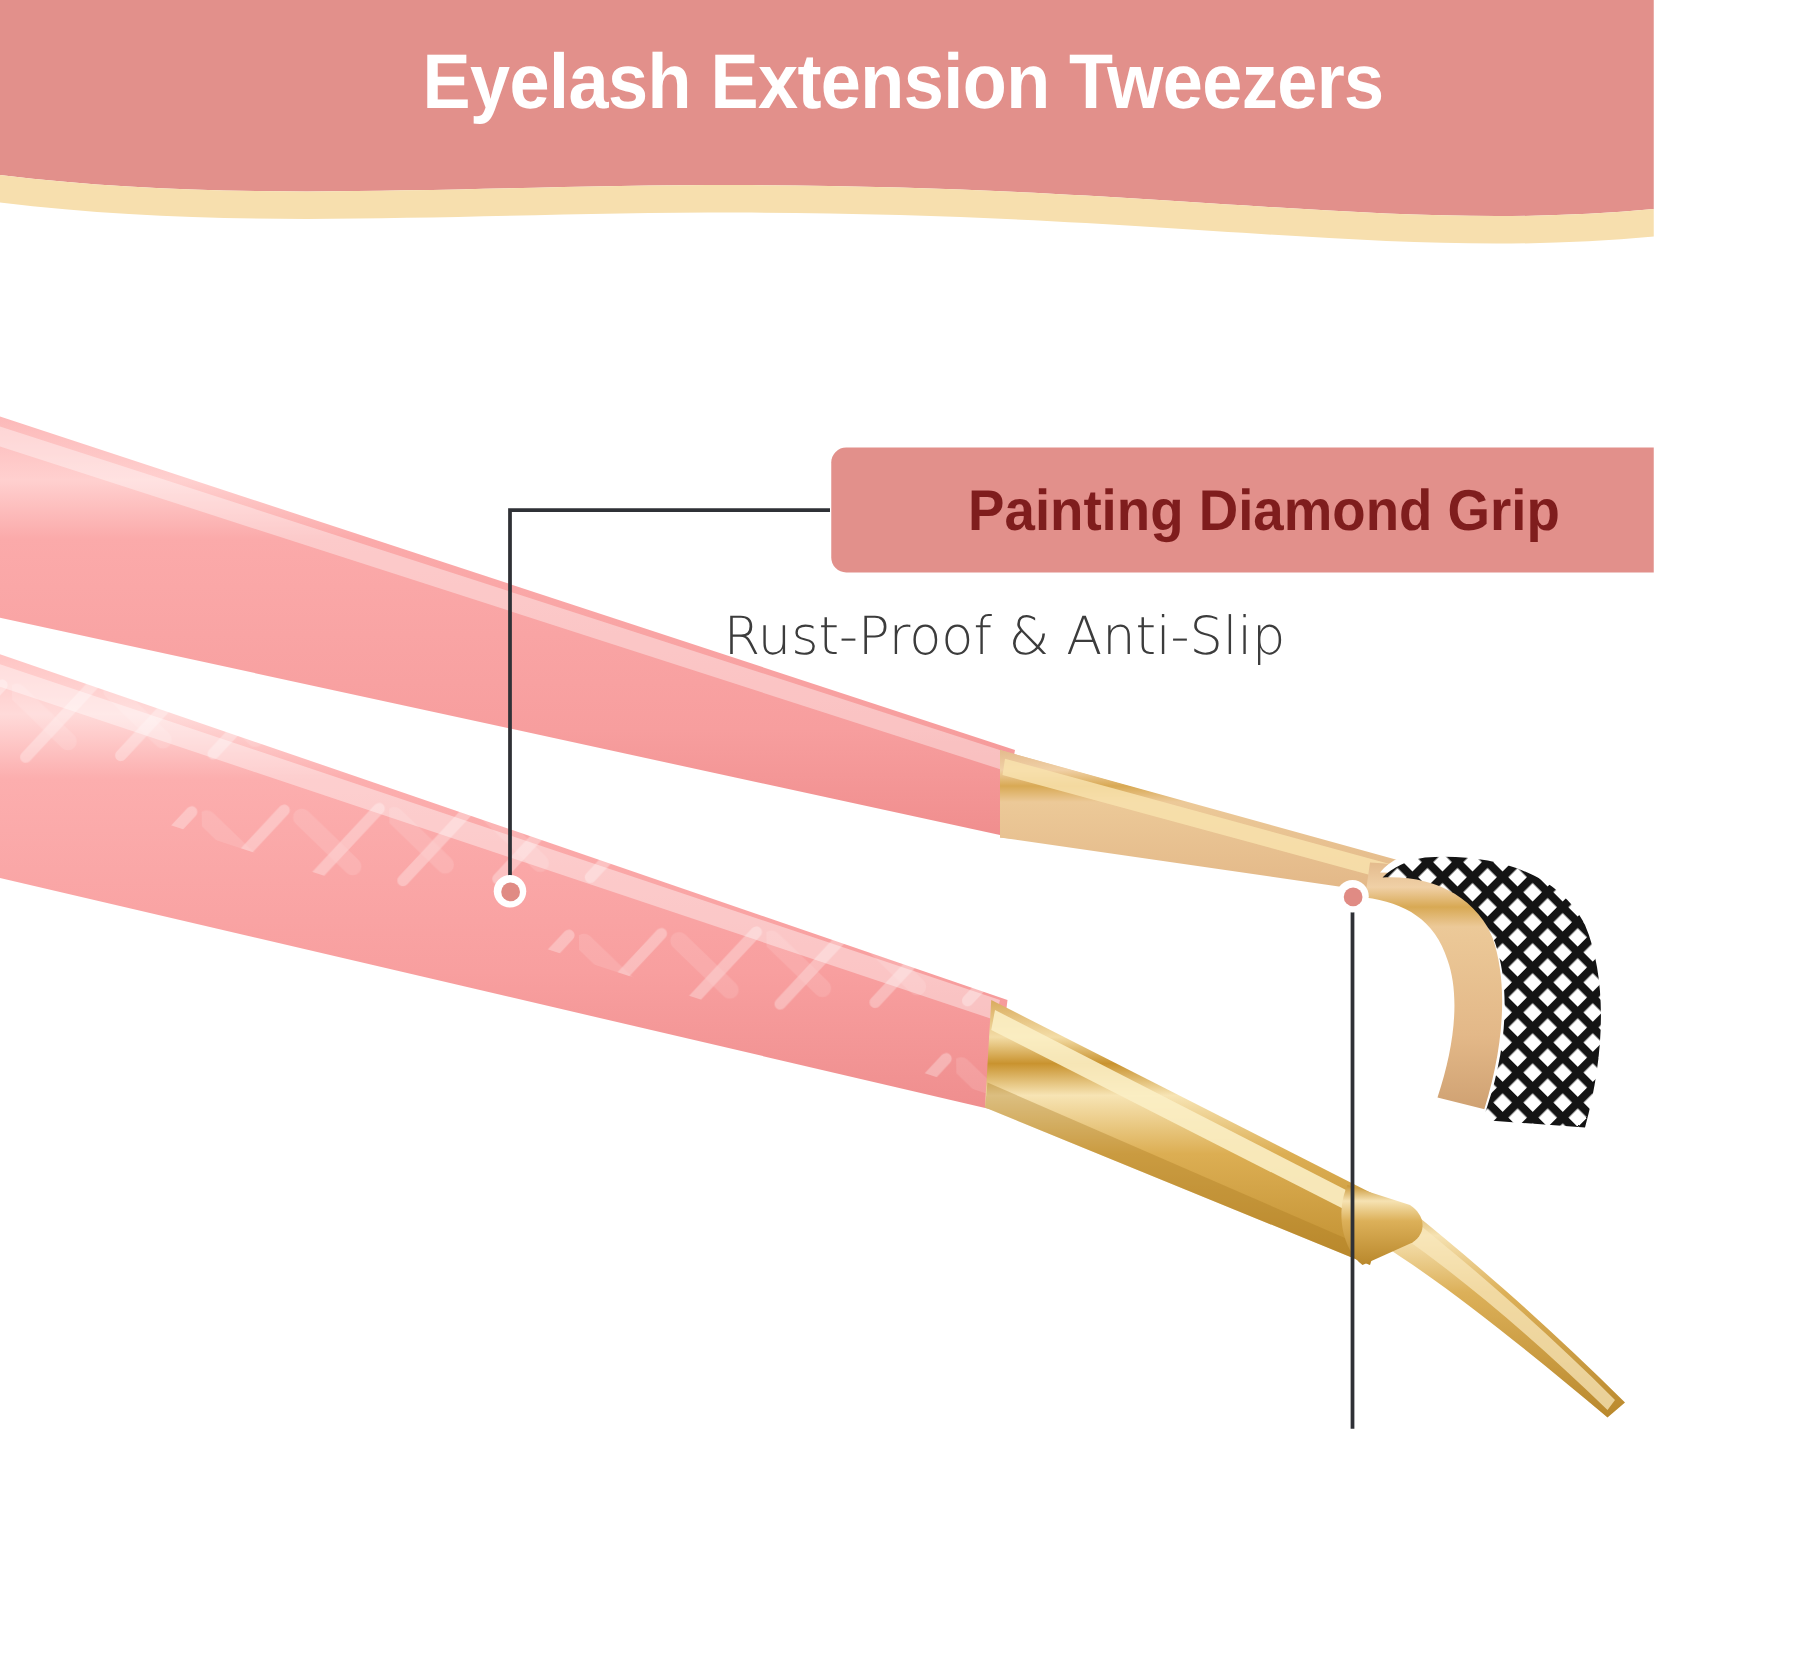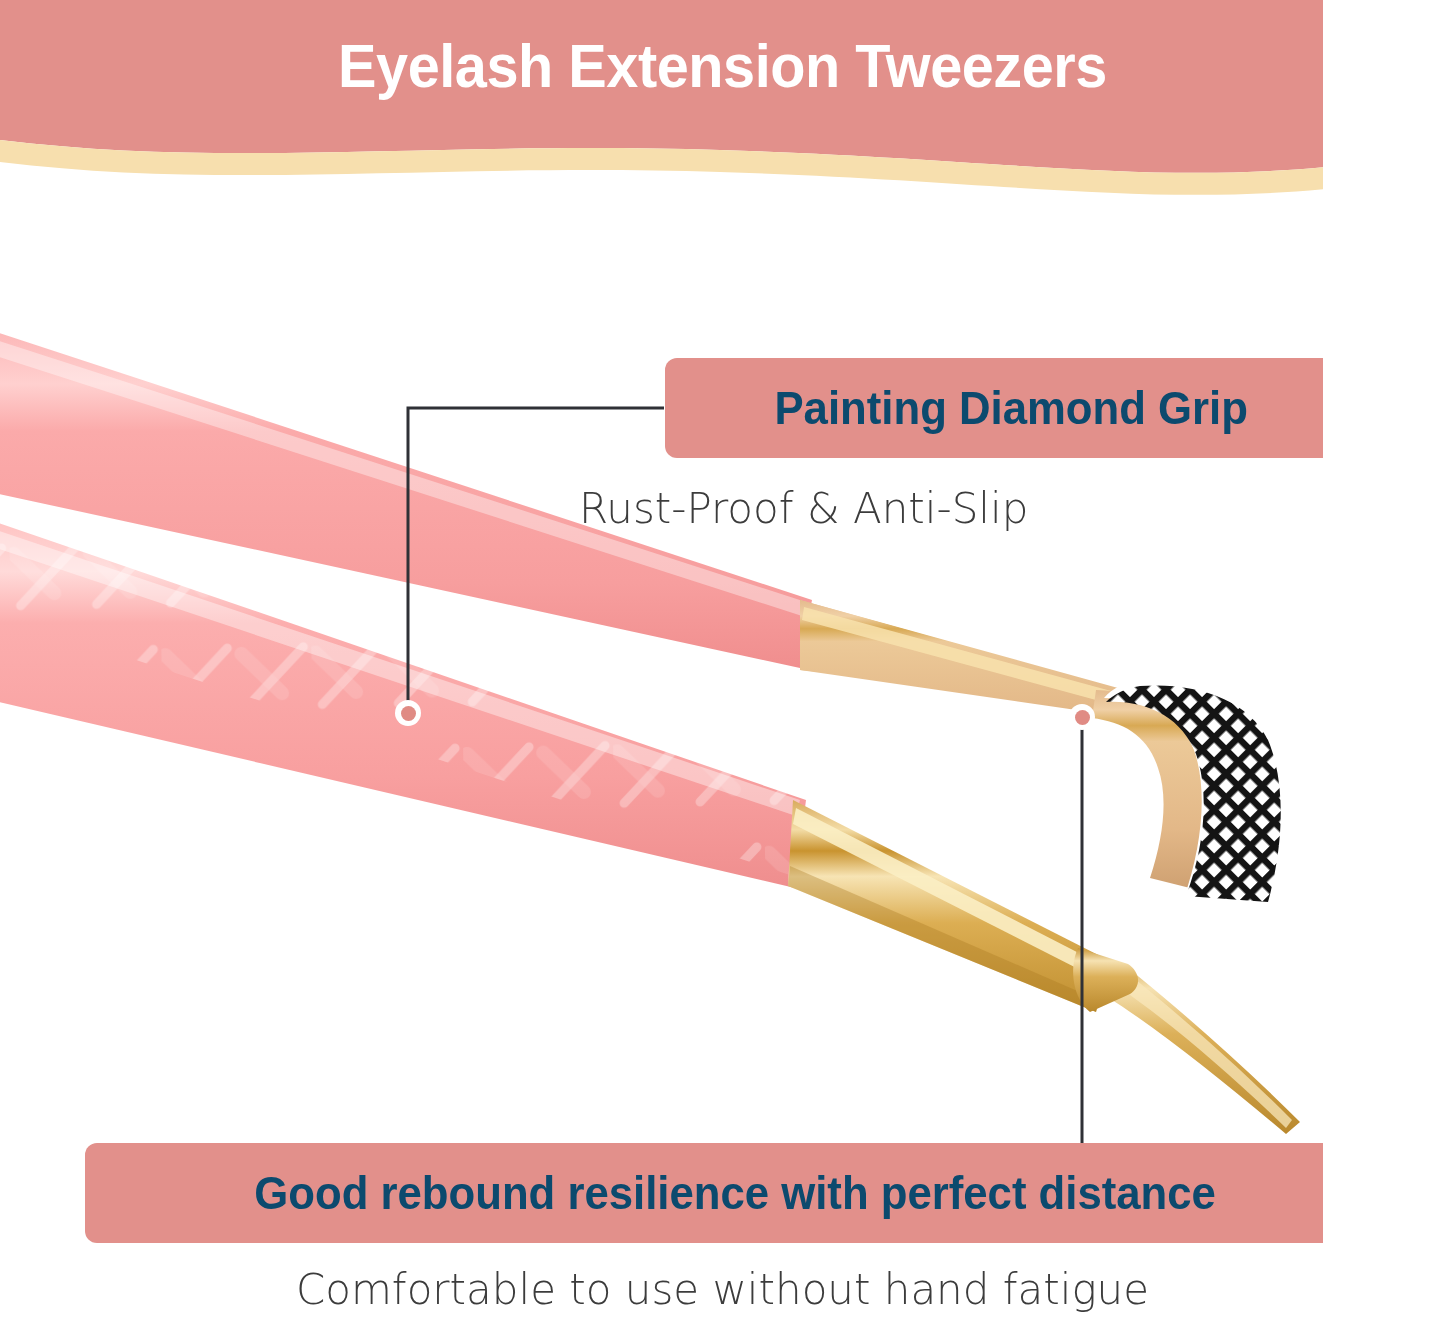--- a/index.html
+++ b/index.html
@@ -43,21 +43,21 @@
     position:absolute;
     left:0; top:0;
     width:1445px; height:1328px;
   }
 
   
   .pill{
     position:absolute;
     background:#e2908b;
     border-radius:12px;
-    color:#0c4a6e;
+    color:#7f1d1d;
     display:flex;
     align-items:center;
     justify-content:center;
     font-weight:bold;
     letter-spacing:0px;
     box-sizing:border-box;
     padding-left:12px;
   }
   .pill-top{
     left:665px; top:358px;
@@ -265,18 +265,14 @@
   </div>
   <div class="marker marker-2">
     <i></i>
   </div>
 
   <div class="pill pill-top">
     <span>Painting Diamond Grip</span>
   </div>
   <div class="subcap subcap-top">Rust-Proof &amp; Anti-Slip</div>
 
-  <div class="pill pill-bottom">
-    <span>Good rebound resilience with perfect distance</span>
-  </div>
-  <div class="subcap subcap-bottom">Comfortable to use without hand fatigue</div>
 
 </div>
 
 </body></html>

